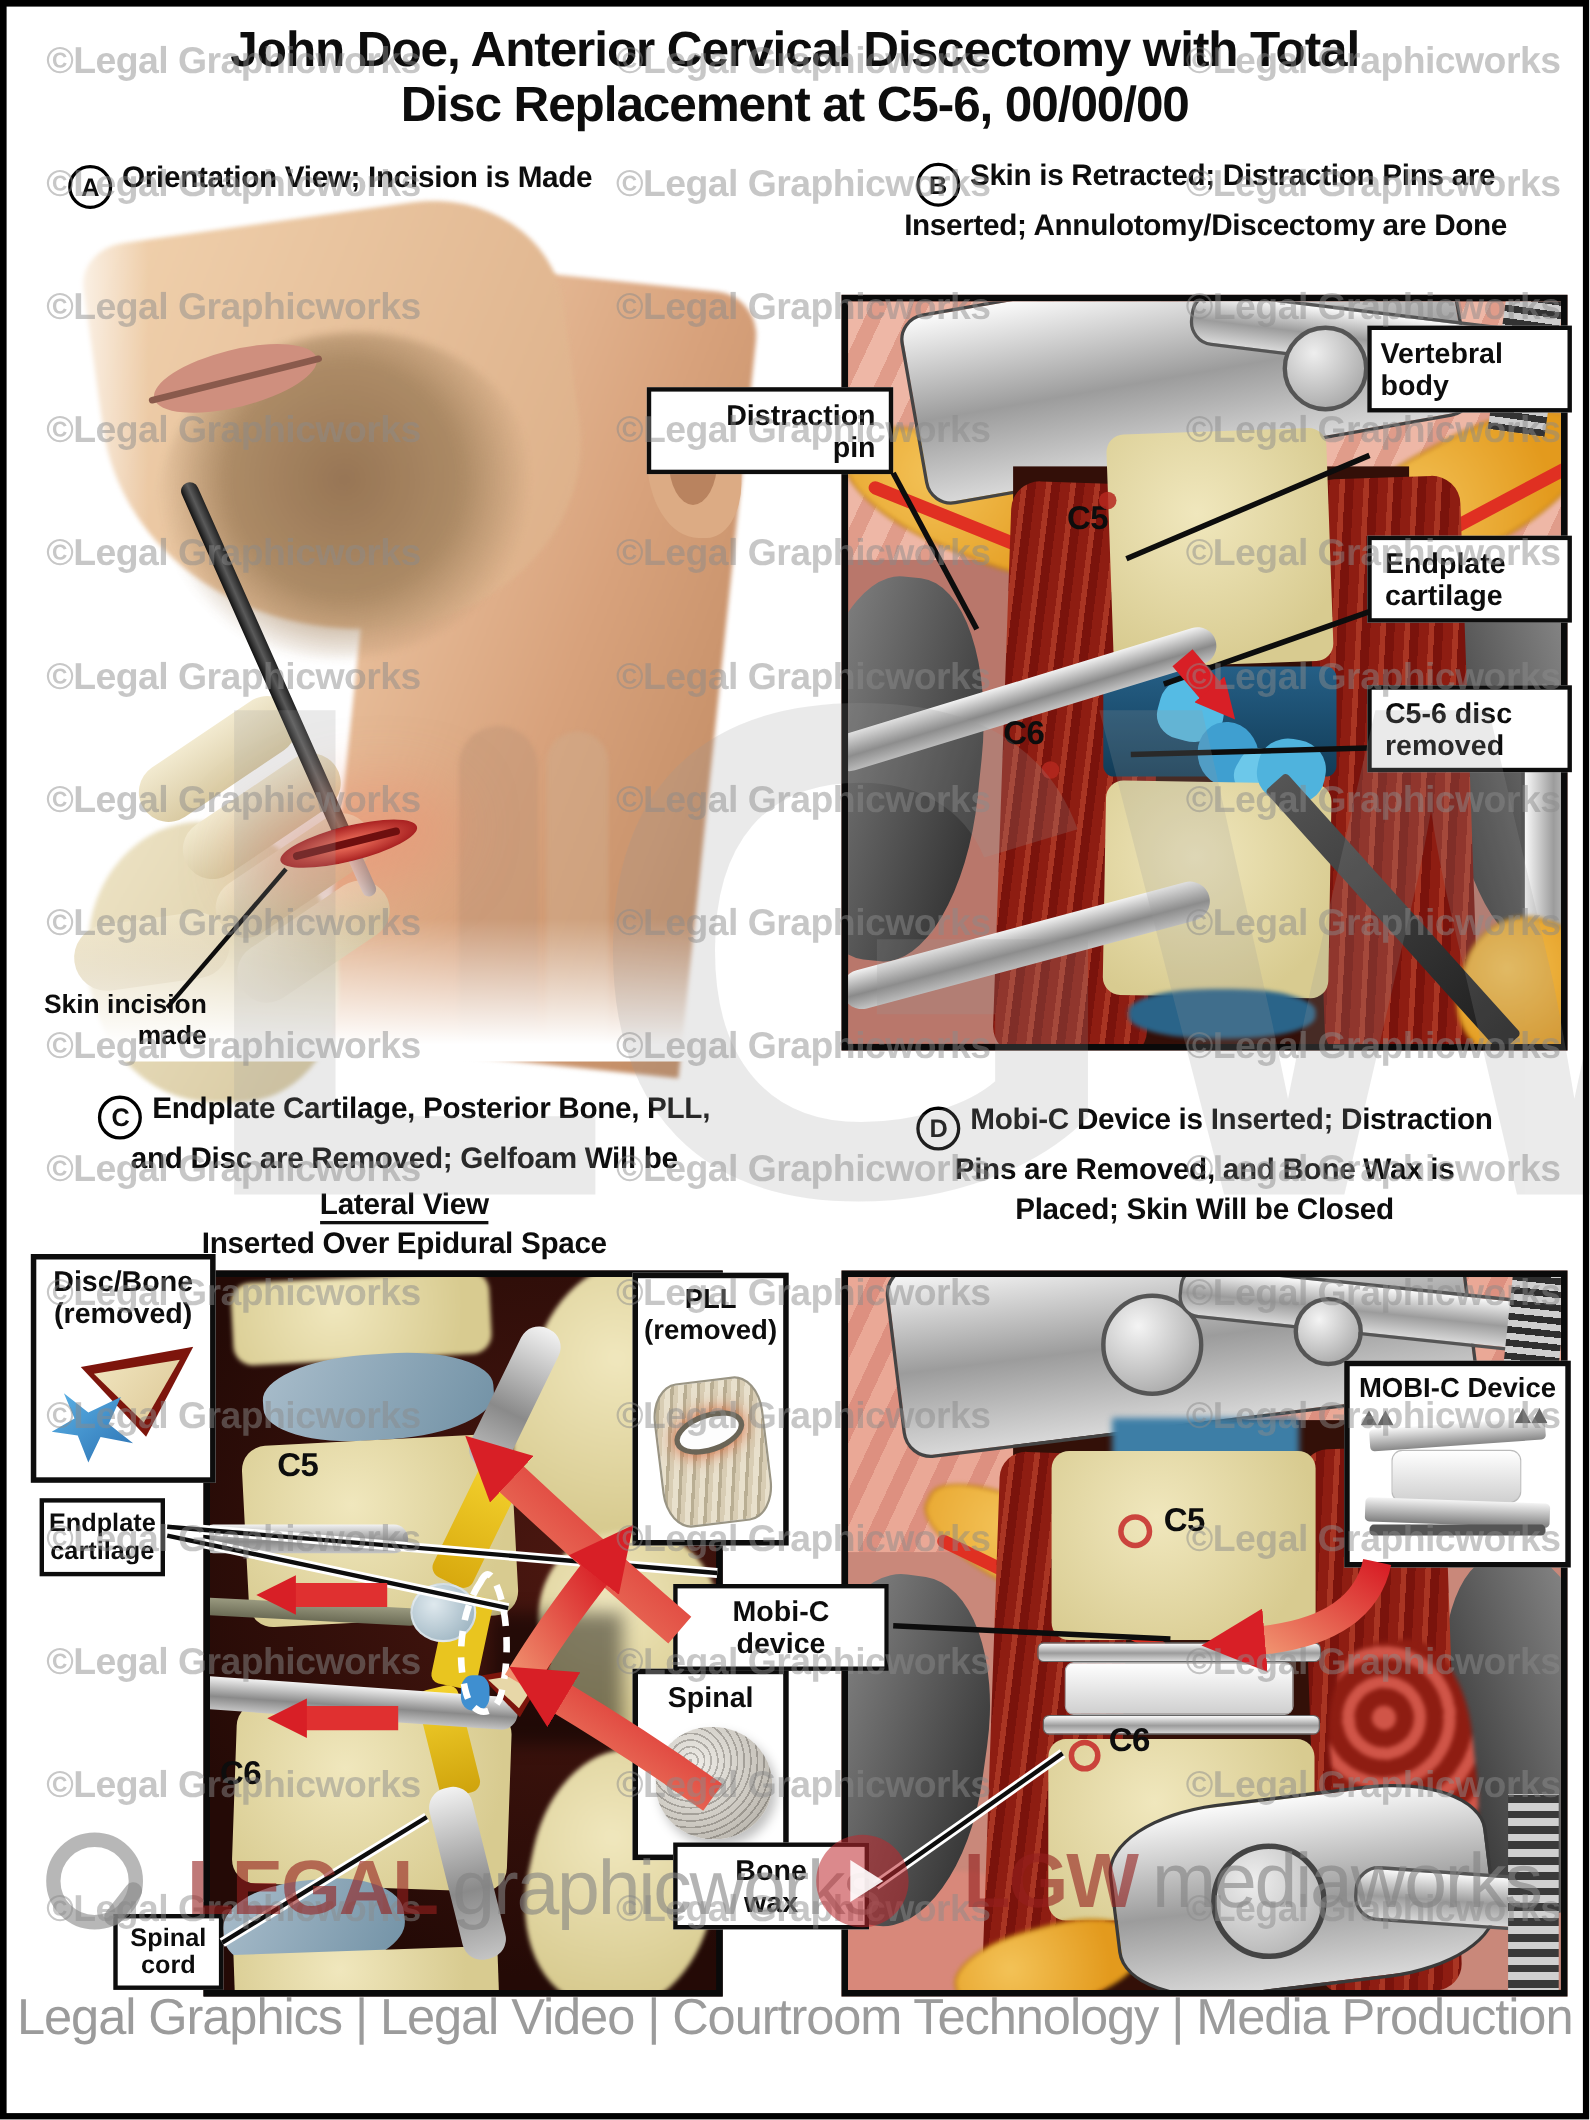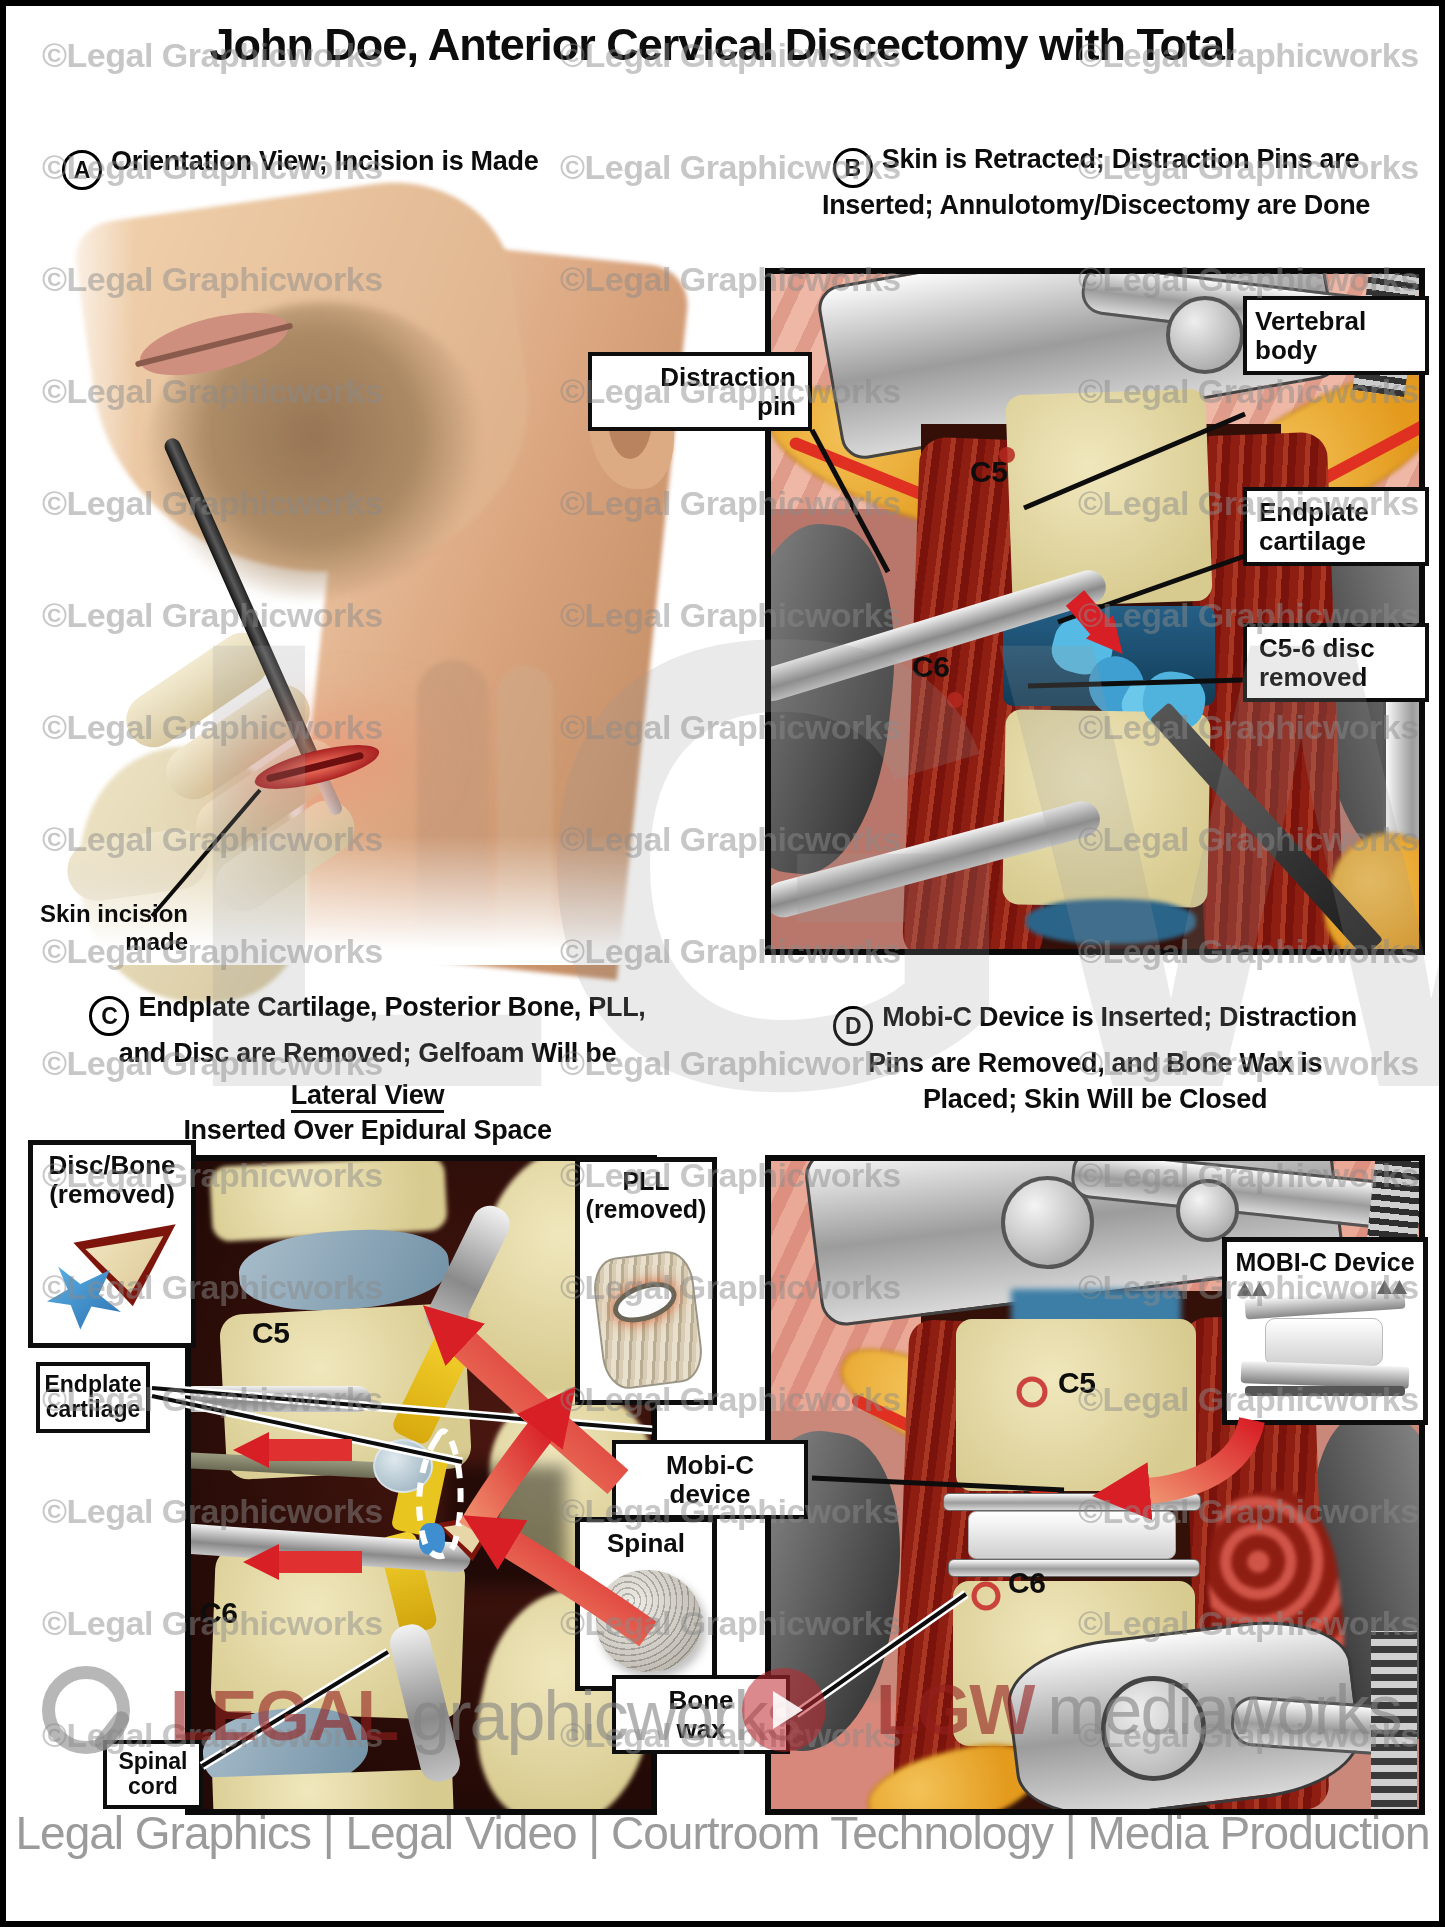--- a/index.html
+++ b/index.html
@@ -45,20 +45,21 @@
   .play i{display:block;width:0;height:0;border-left:30px solid rgba(255,255,255,.9);
       border-top:19px solid transparent;border-bottom:19px solid transparent;margin-left:8px;}
 </style>
 </head>
 <body>
 
 <div id="page">
 
   <div class="ttl" style="top:20px;">
     <div>John Doe, Anterior Cervical Discectomy with Total</div>
+    <div>Disc Replacement at C5-6, 00/00/00</div>
   </div>
 
   <div class="hdr" style="left:62px;top:144px;">
     <span class="circ">A</span><span>Orientation View; Incision is Made</span>
   </div>
   <div class="hdr" style="left:762px;top:142px;width:668px;text-align:center;">
     <div><span class="circ">B</span><span>Skin is Retracted; Distraction Pins are</span></div>
     <div>Inserted; Annulotomy/Discectomy are Done</div>
   </div>
   <div class="hdr" style="left:15px;top:990px;width:705px;text-align:center;">

